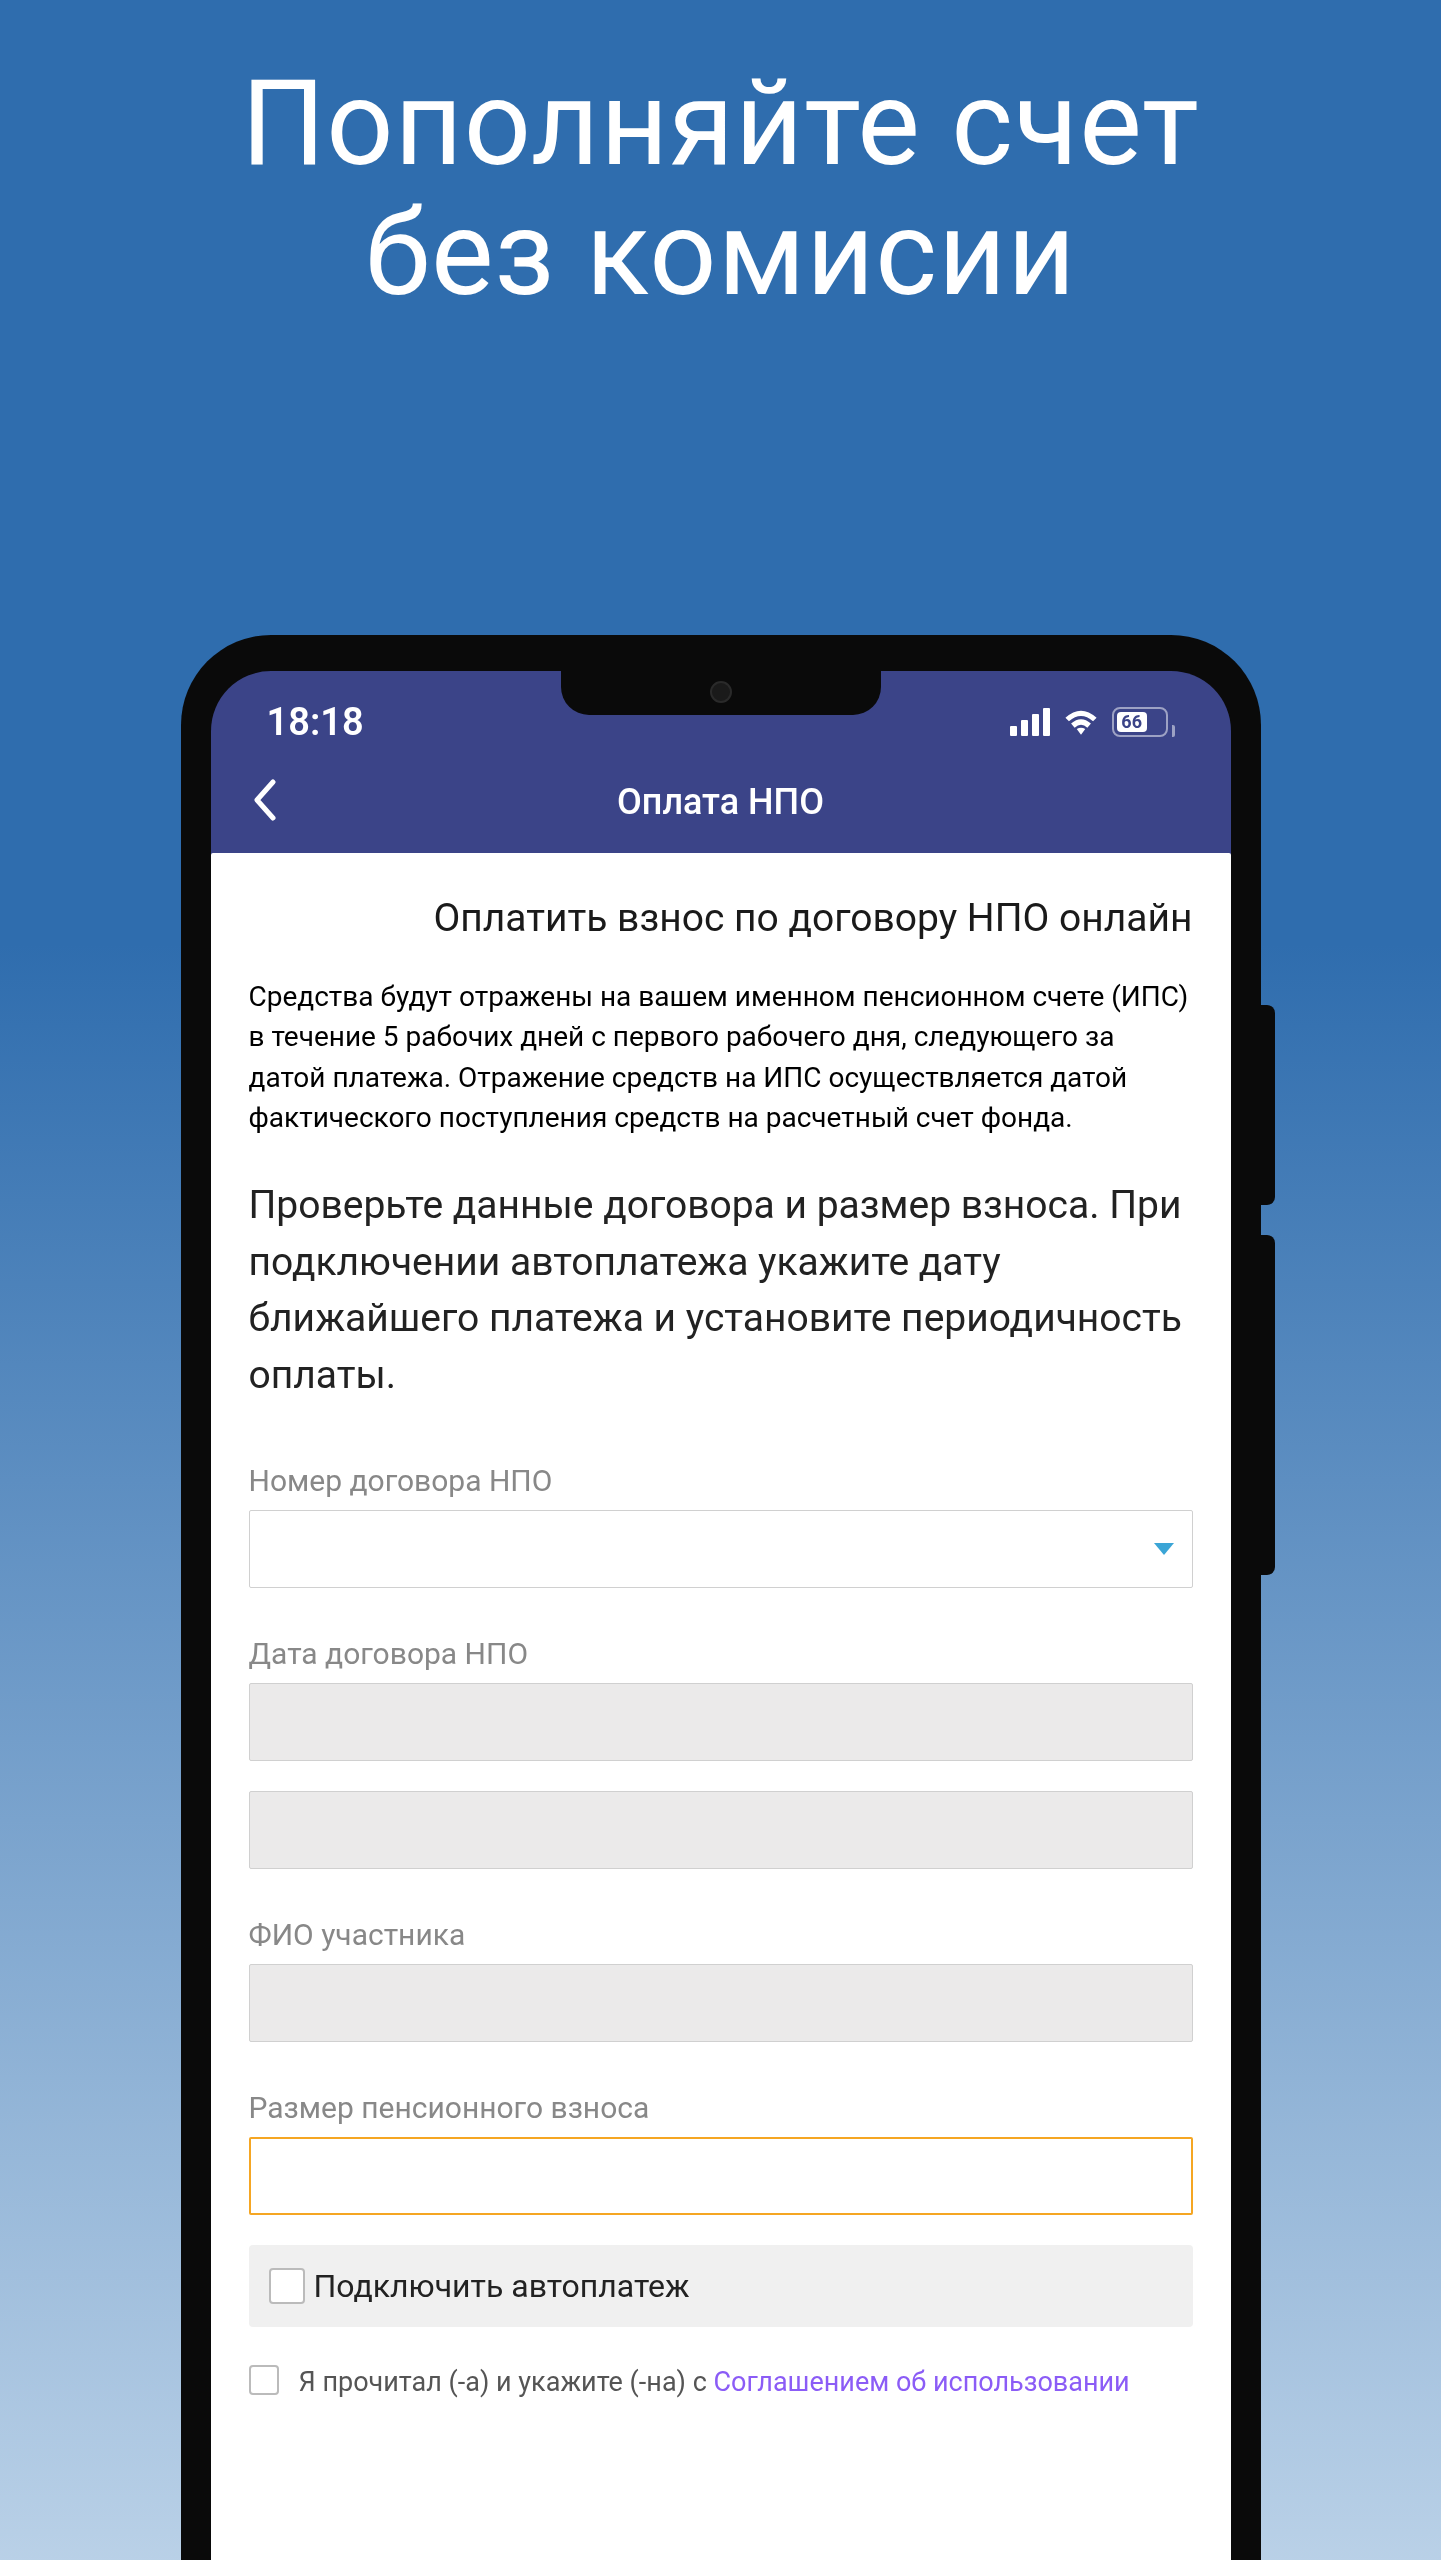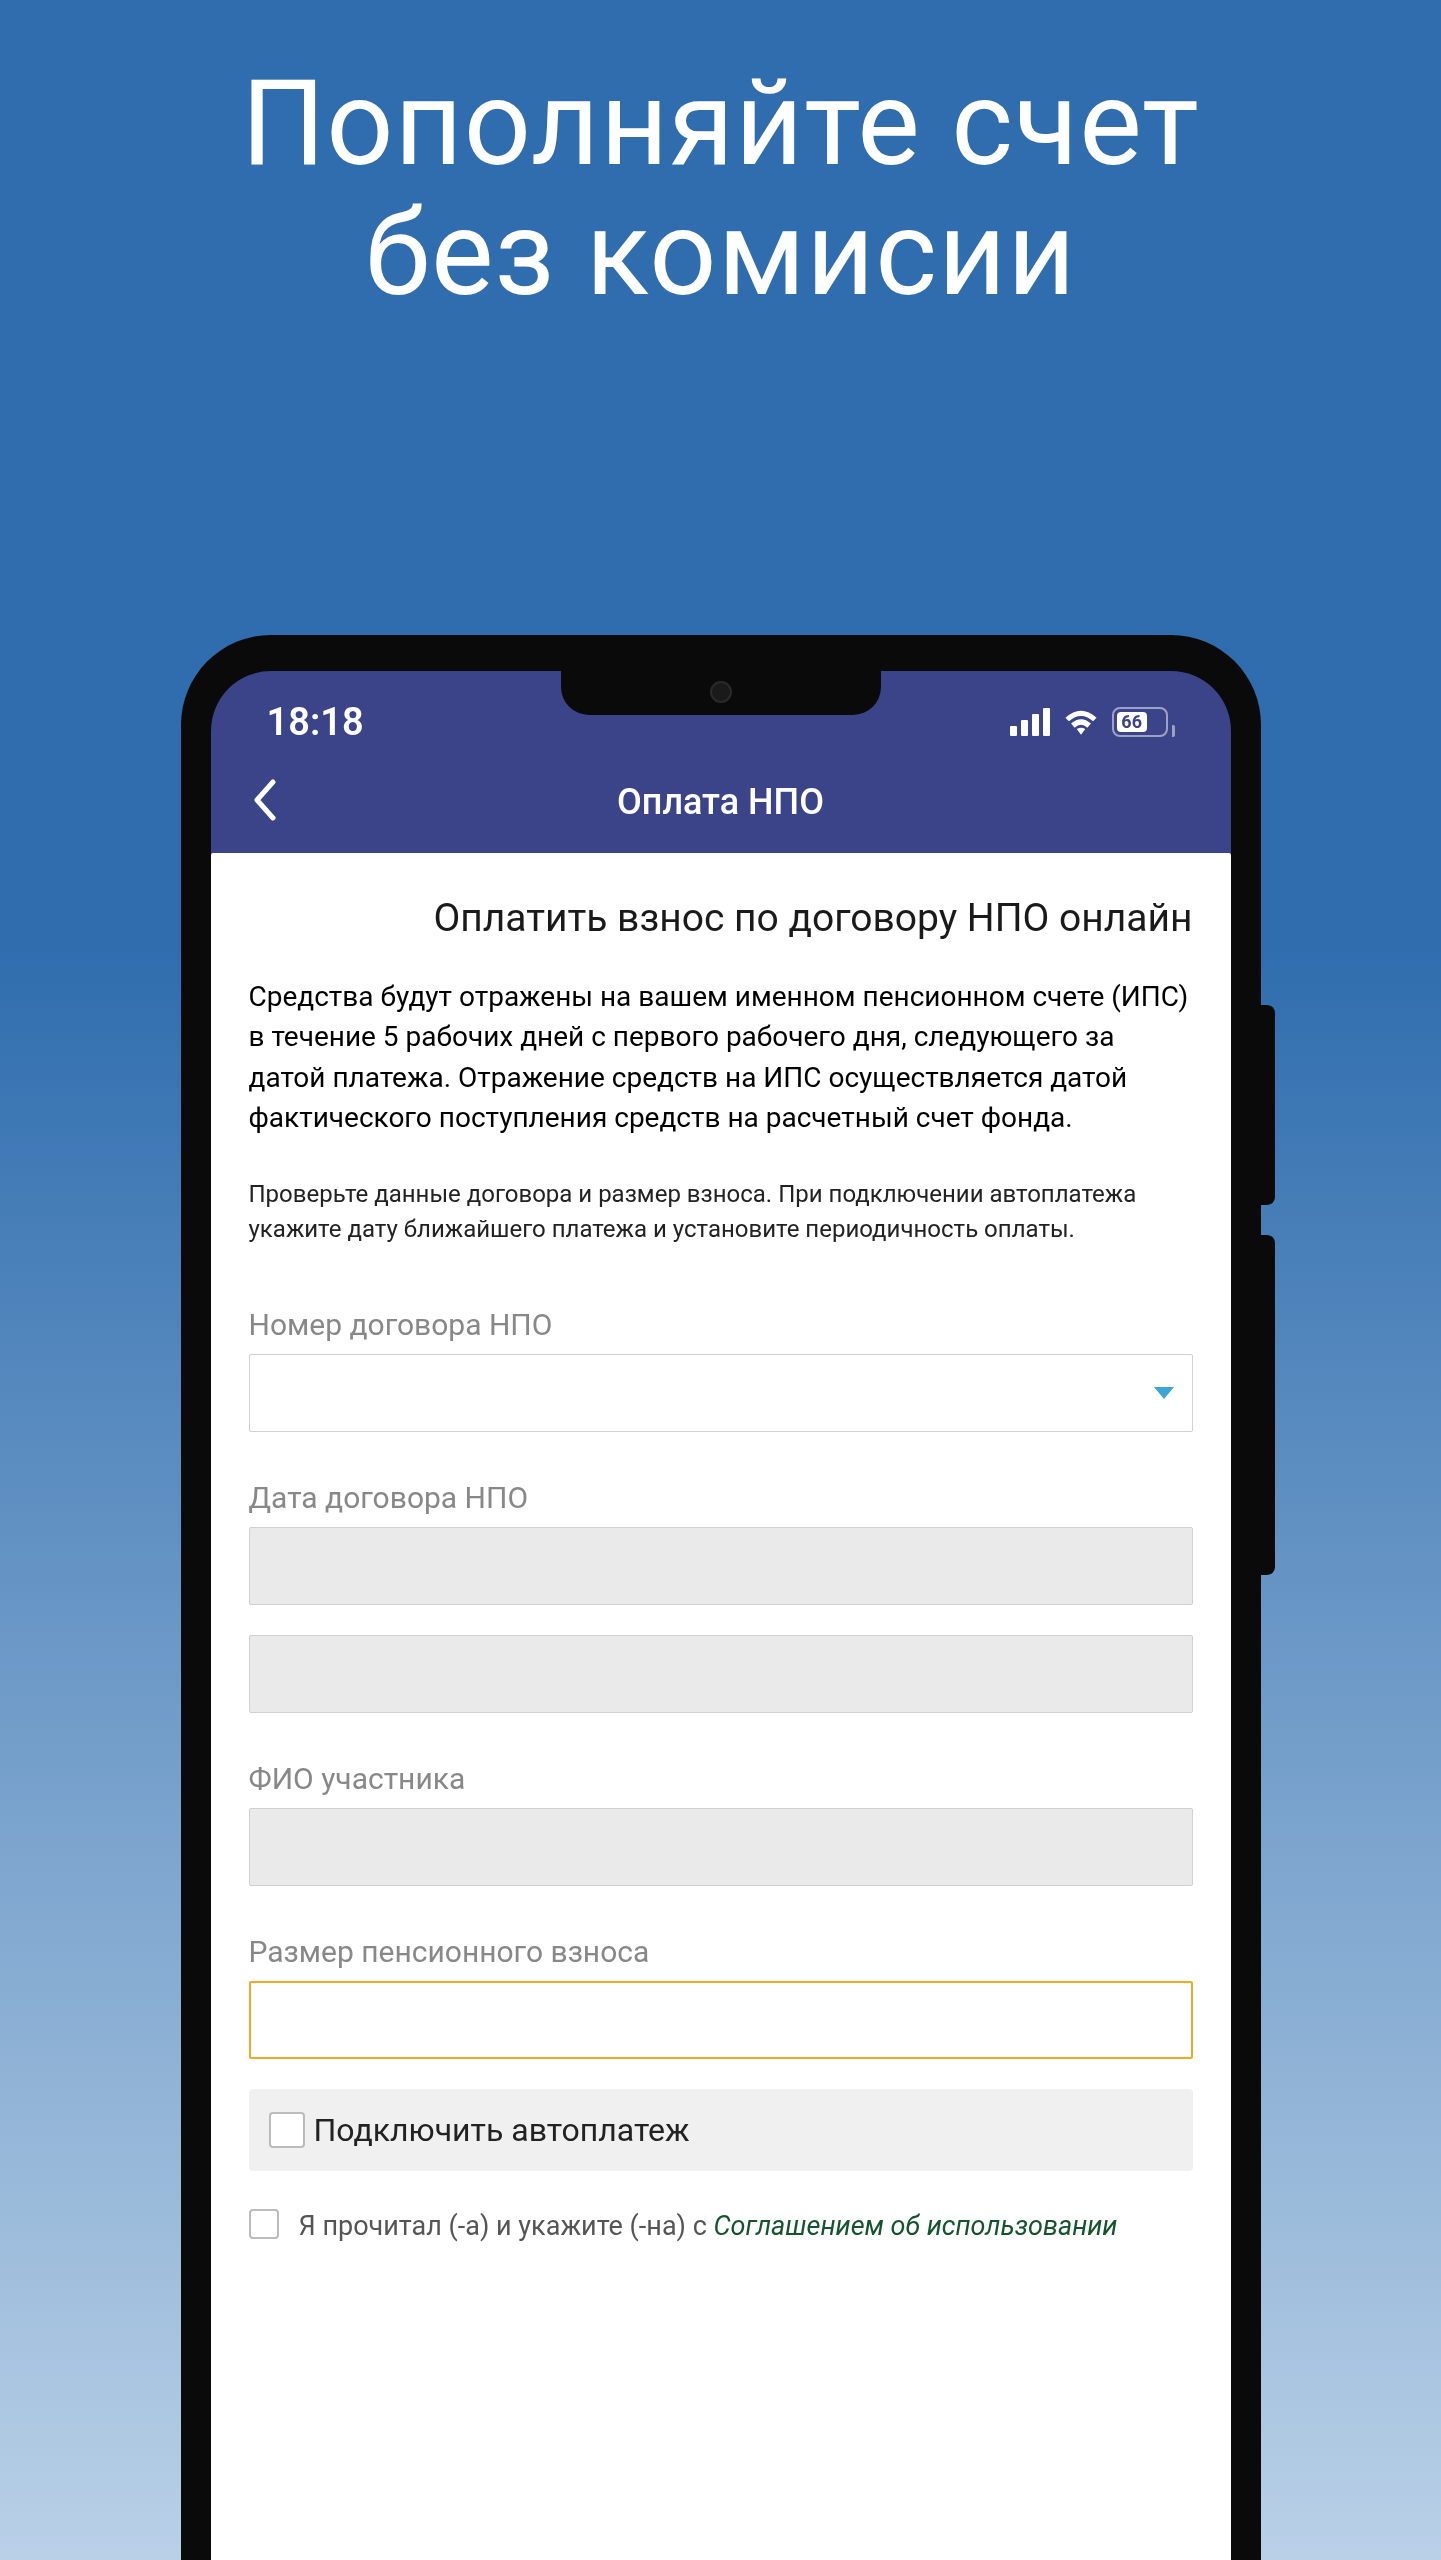--- a/index.html
+++ b/index.html
@@ -213,21 +213,21 @@
     }
 
     .content-description {
       font-size: 28px;
       color: #000000;
       line-height: 1.45;
       margin-bottom: 38px;
     }
 
     .content-instruction {
-      font-size: 24px;
+      font-size: 39px;
       color: #222;
       line-height: 1.45;
       margin-bottom: 60px;
     }
 
     .form-group {
       margin-bottom: 30px;
     }
 
     .form-label {
@@ -320,22 +320,21 @@
       flex-shrink: 0;
     }
 
     .agreement-text {
       font-size: 27px;
       color: #555;
       line-height: 1.3;
     }
 
     .agreement-link {
-      color: #14532d;
-      font-style: italic;
+      color: #8b5cf6;
     }
   </style>
 </head>
 <body>
 
 <div class="headline">
   <span>Пополняйте счет</span><br>
   <span>без комисии</span>
 </div>
 

